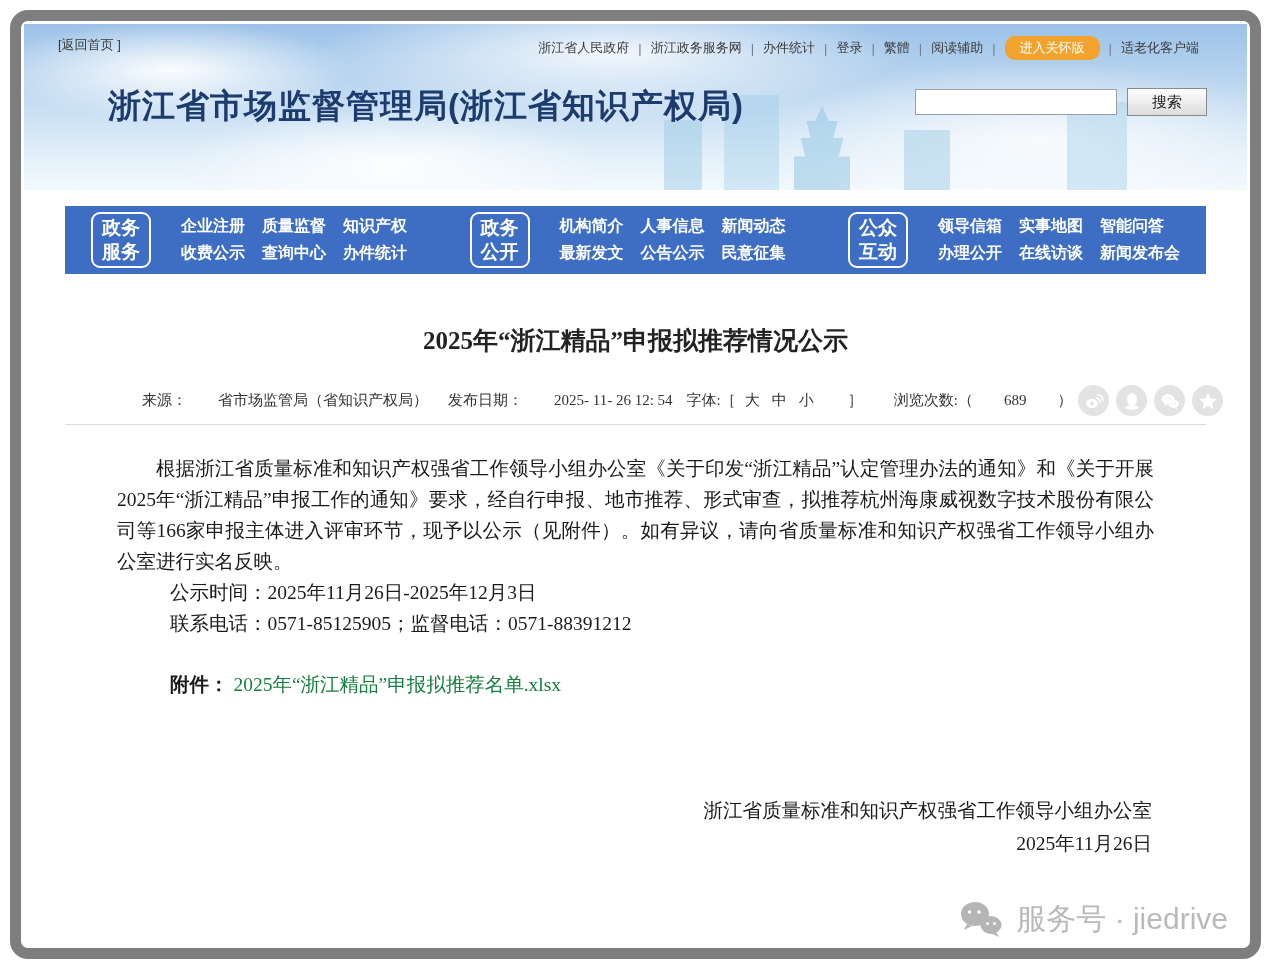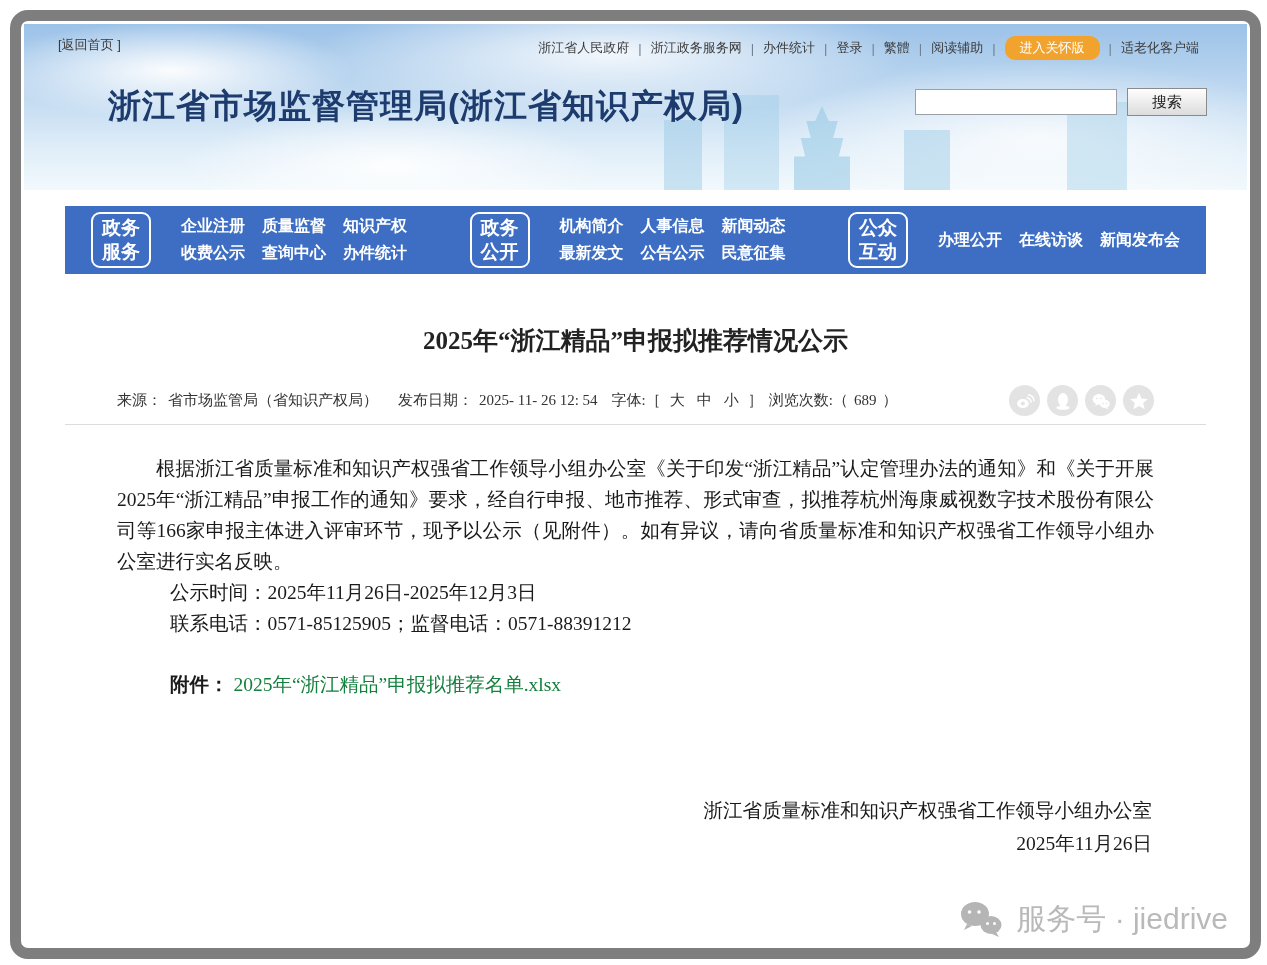--- a/index.html
+++ b/index.html
@@ -50,21 +50,21 @@
   .nav-row a{color:#fff;font-size:16px;font-weight:bold;text-decoration:none;cursor:pointer;white-space:nowrap;}
 
   
   .breadcrumb{margin:10px 0 0 35px;font-size:14px;color:#333;height:22px;}
 
   
   .article{width:1141px;margin:0 auto;padding:0 52px;box-sizing:border-box;
     font-family:"Liberation Serif","DejaVu Serif",serif;color:#1a1a1a;position:relative;}
   .article-title{text-align:center;font-size:25px;font-weight:bold;color:#222;margin-top:50px;}
   .meta{display:flex;align-items:center;margin-top:28px;font-size:15px;color:#333;gap:6px;flex-wrap:nowrap;}
-  .meta .lbl{white-space:nowrap;}
+  .meta .lbl{white-space:nowrap;margin-left:25px;}
   .meta .fsize{cursor:pointer;margin:0 3px;}
   .share{margin-left:auto;display:flex;gap:7px;}
   .share .sicon{width:31px;height:31px;border-radius:50%;background:#e3e3e3;display:flex;
     align-items:center;justify-content:center;cursor:pointer;}
   .divider{border-bottom:1px solid #dcdcdc;margin-top:8px;margin-left:-52px;margin-right:-52px;}
 
   .body-text{margin-top:28px;font-size:19.5px;line-height:31px;}
   .p-main{text-indent:2em;margin:0;text-align:justify;}
   .p-line{margin:0;padding-left:53px;}
   .p-attach{margin:30px 0 0 0;padding-left:53px;}
@@ -156,20 +156,25 @@
         </div>
       </div>
     </div>
 
     <div class="nav-group">
       <div class="nav-badge">
         <span>公众</span>
         <span>互动</span>
       </div>
       <div class="nav-links">
+        <div class="nav-row">
+          <a>领导信箱</a>
+          <a>实事地图</a>
+          <a>智能问答</a>
+        </div>
         <div class="nav-row">
           <a>办理公开</a>
           <a>在线访谈</a>
           <a>新闻发布会</a>
         </div>
       </div>
     </div>
   </div>
 
 

